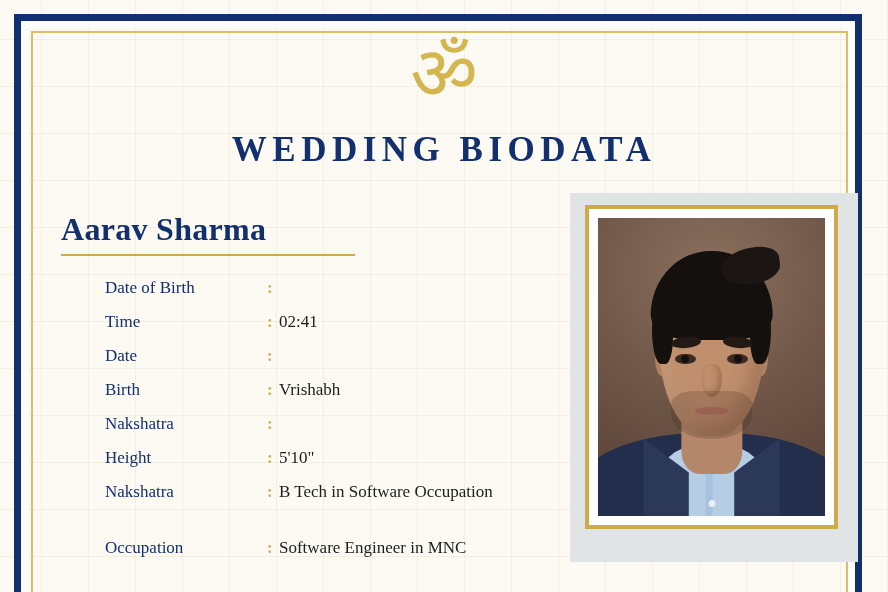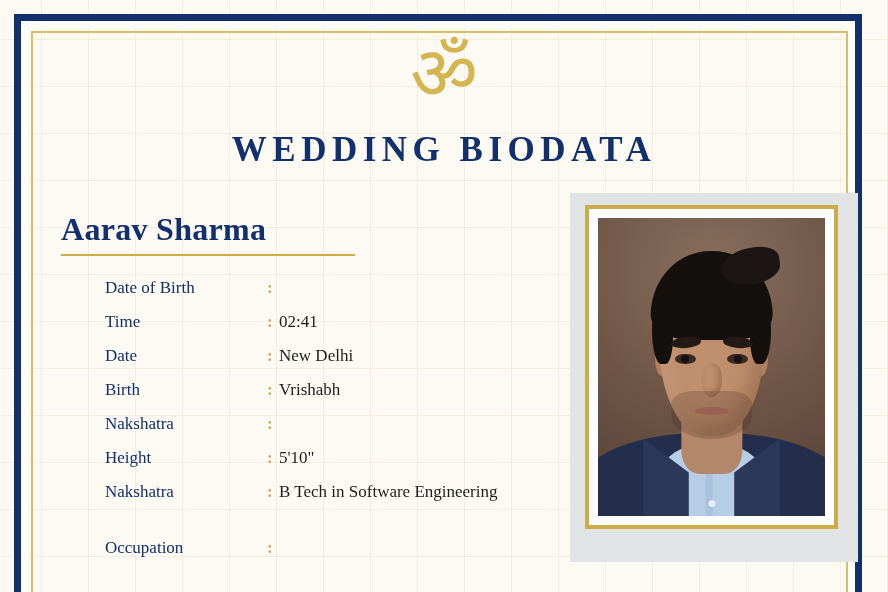--- a/index.html
+++ b/index.html
@@ -397,21 +397,20 @@
 
     <div class="detail-row">
       <span class="detail-label">Time</span>
       <span class="detail-colon">:</span>
       <span class="detail-value">02:41</span>
     </div>
 
     <div class="detail-row">
       <span class="detail-label">Date</span>
       <span class="detail-colon">:</span>
-      <span class="detail-value">New Delhi</span>
     </div>
 
     <div class="detail-row">
       <span class="detail-label">Birth</span>
       <span class="detail-colon">:</span>
       <span class="detail-value">Vrishabh</span>
     </div>
 
     <div class="detail-row">
       <span class="detail-label">Nakshatra</span>
@@ -420,26 +419,27 @@
 
     <div class="detail-row">
       <span class="detail-label">Height</span>
       <span class="detail-colon">:</span>
       <span class="detail-value">5'10"</span>
     </div>
 
     <div class="detail-row" style="min-height:56px">
       <span class="detail-label">Nakshatra</span>
       <span class="detail-colon">:</span>
-      <span class="detail-value">B Tech in Software Engineering</span>
+      <span class="detail-value">B Tech in Software Occupation</span>
     </div>
 
     <div class="detail-row">
       <span class="detail-label">Occupation</span>
       <span class="detail-colon">:</span>
+      <span class="detail-value">Software Engineer in MNC</span>
     </div>
 
   </div>
 
   <div class="photo-panel"></div>
   <div class="photo-frame">
     <div class="photo-mat">
       <div class="photo-img">
         <div class="bg-studio"></div>
         <div class="shoulders"></div>

